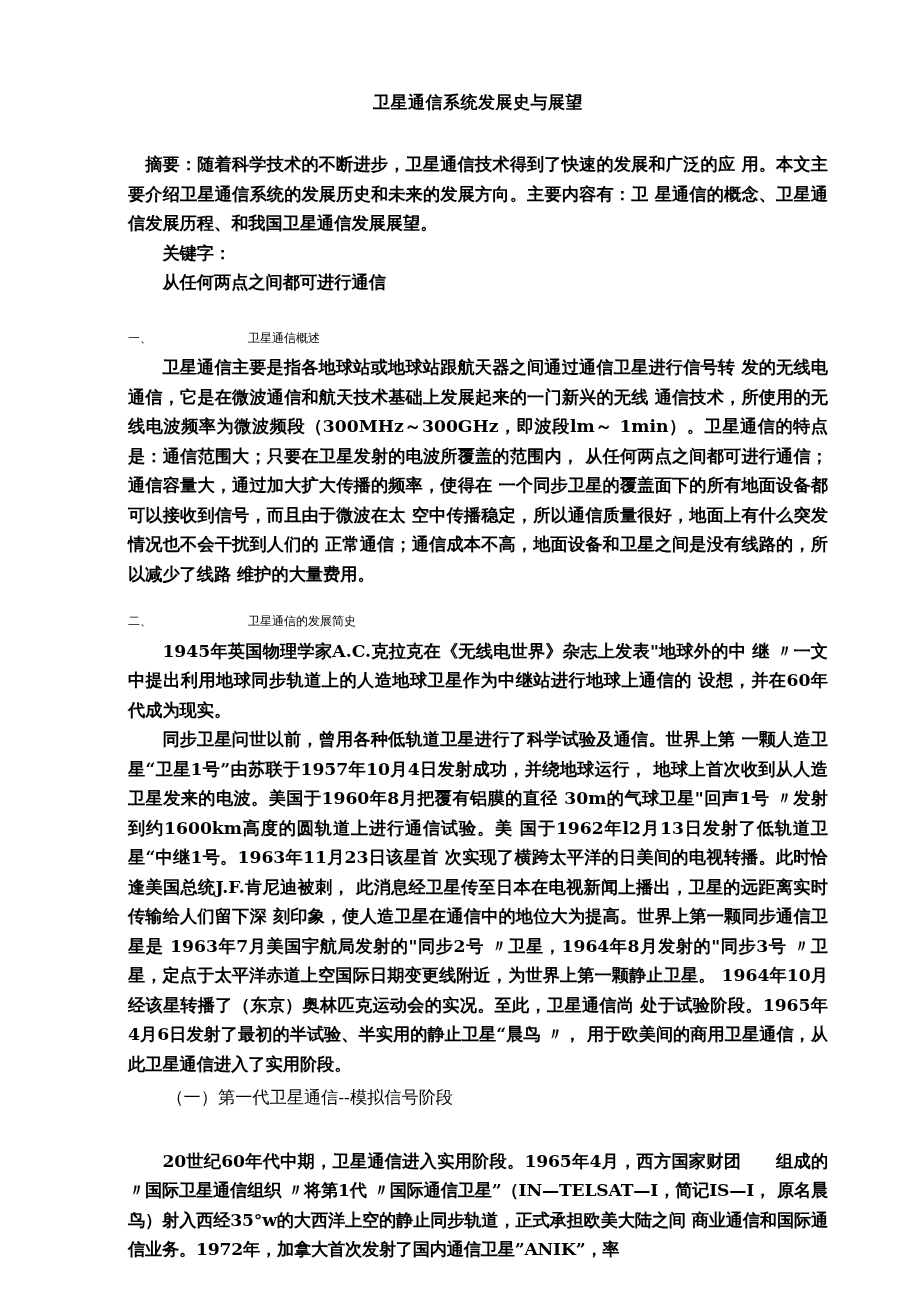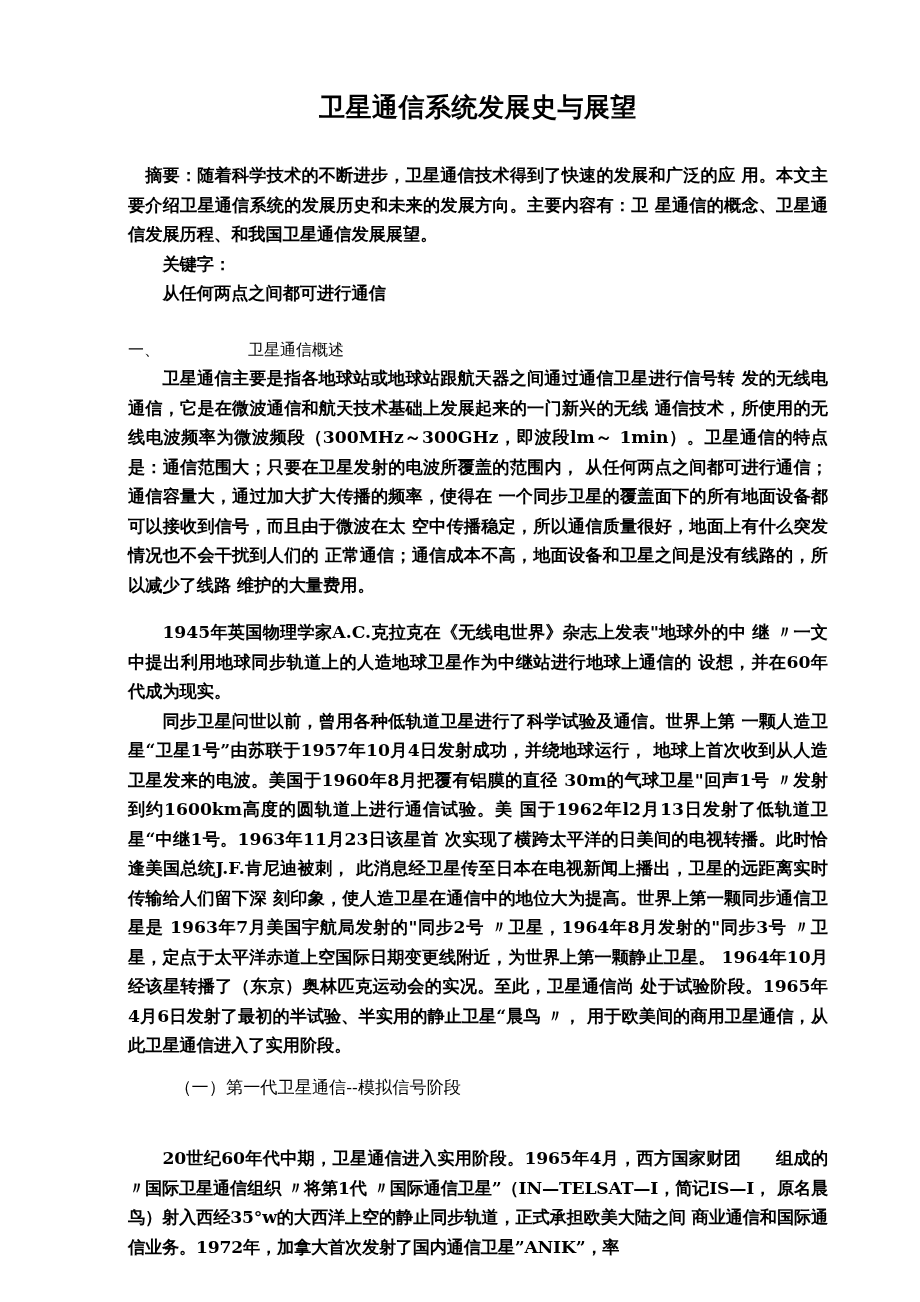--- a/index.html
+++ b/index.html
@@ -20,21 +20,21 @@
     overflow: hidden;
     box-sizing: border-box;
   }
   .content {
     position: absolute;
     left: 128px;
     top: 0;
     width: 700px;
   }
   .doc-title {
-    font-size: 26px;
+    font-size: 17px;
     font-weight: bold;
     text-align: center;
     letter-spacing: 0.5px;
     margin: 0;
     padding-top: 92px;
     padding-bottom: 0;
     line-height: 1.2;
   }
   .para {
     font-size: 17.2px;
@@ -50,33 +50,33 @@
     text-indent: 2em;
   }
   .indent1 {
     text-indent: 1em;
   }
   .gap-abstract { height: 38px; }
   .gap-md { height: 18px; }
   .gap-lg { height: 26px; }
   .gap-xl { height: 30px; }
   .heading-num {
-    font-size: 16px;
+    font-size: 12px;
     line-height: 29.5px;
     margin: 0;
     white-space: pre;
   }
   .heading-num .numlabel {
     display: inline-block;
     width: 120px;
   }
   .subheading {
     font-size: 17.2px;
     line-height: 29.5px;
-    margin: 12px;
+    margin: 4px;
     text-indent: 2em;
   }
   .tight { letter-spacing: -0.2px; }
 </style>
 </head>
 <body>
 
 <div class="page">
   <div class="content">
 
@@ -91,20 +91,21 @@
     <p class="para indent2">从任何两点之间都可进行通信</p>
 
     <div class="gap-lg"></div>
 
     <p class="heading-num"><span class="numlabel">一、</span><span>卫星通信概述</span></p>
 
     <p class="para indent2">卫星通信主要是指各地球站或地球站跟航天器之间通过通信卫星进行信号转 发的无线电通信，它是在微波通信和航天技术基础上发展起来的一门新兴的无线 通信技术，所使用的无线电波频率为微波频段（300MHz～300GHz，即波段lm～ 1min）。卫星通信的特点是：通信范围大；只要在卫星发射的电波所覆盖的范围内， 从任何两点之间都可进行通信；通信容量大，通过加大扩大传播的频率，使得在 一个同步卫星的覆盖面下的所有地面设备都可以接收到信号，而且由于微波在太 空中传播稳定，所以通信质量很好，地面上有什么突发情况也不会干扰到人们的 正常通信；通信成本不高，地面设备和卫星之间是没有线路的，所以减少了线路 维护的大量费用。</p>
 
     <div class="gap-md"></div>
 
+    <p class="heading-num"><span class="numlabel">二、</span><span>卫星通信的发展简史</span></p>
 
     <p class="para indent2">1945年英国物理学家A.C.克拉克在《无线电世界》杂志上发表"地球外的中 继 〃一文中提出利用地球同步轨道上的人造地球卫星作为中继站进行地球上通信的 设想，并在60年代成为现实。</p>
 
     <p class="para indent2">同步卫星问世以前，曾用各种低轨道卫星进行了科学试验及通信。世界上第 一颗人造卫星“卫星1号”由苏联于1957年10月4日发射成功，并绕地球运行， 地球上首次收到从人造卫星发来的电波。美国于1960年8月把覆有铝膜的直径 30m的气球卫星"回声1号 〃发射到约1600km高度的圆轨道上进行通信试验。美 国于1962年l2月13日发射了低轨道卫星“中继1号。1963年11月23日该星首 次实现了横跨太平洋的日美间的电视转播。此时恰逢美国总统J.F.肯尼迪被刺， 此消息经卫星传至日本在电视新闻上播出，卫星的远距离实时传输给人们留下深 刻印象，使人造卫星在通信中的地位大为提高。世界上第一颗同步通信卫星是 1963年7月美国宇航局发射的"同步2号 〃卫星，1964年8月发射的"同步3号 〃卫 星，定点于太平洋赤道上空国际日期变更线附近，为世界上第一颗静止卫星。 1964年10月经该星转播了（东京）奥林匹克运动会的实况。至此，卫星通信尚 处于试验阶段。1965年4月6日发射了最初的半试验、半实用的静止卫星“晨鸟 〃， 用于欧美间的商用卫星通信，从此卫星通信进入了实用阶段。</p>
 
     <p class="subheading">（一）第一代卫星通信--模拟信号阶段</p>
 
     <div class="gap-xl"></div>
 
 

